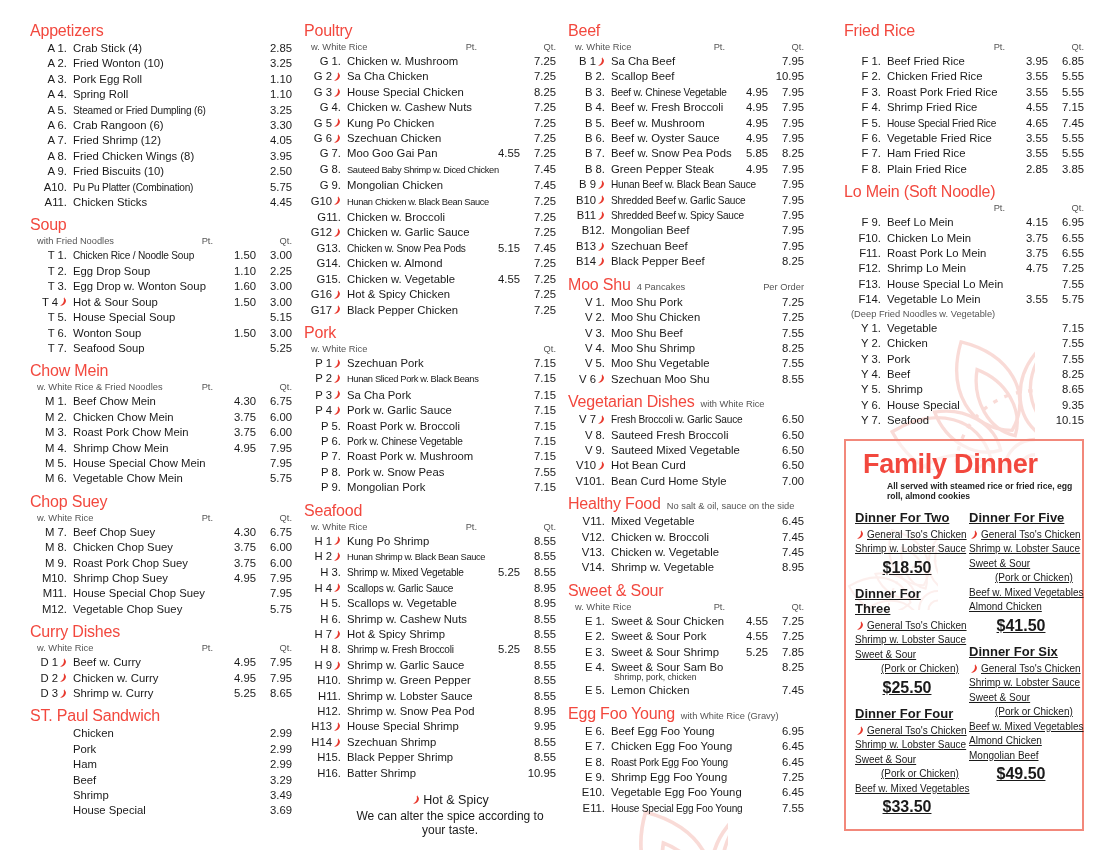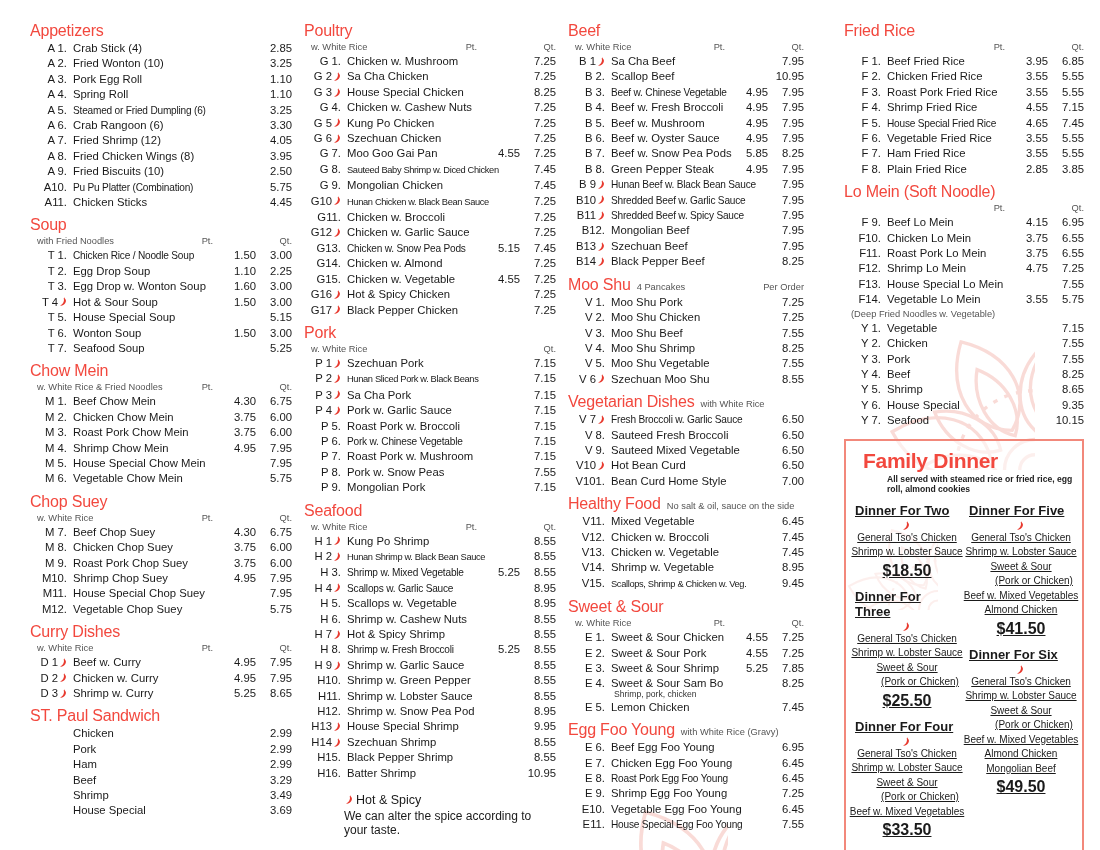--- a/index.html
+++ b/index.html
@@ -20,34 +20,34 @@
   .row{display:flex;align-items:baseline;font-size:11.3px;line-height:15.4px;}
   .code{width:37px;flex:none;display:flex;justify-content:flex-end;align-items:center;
     white-space:nowrap;}
   .name{flex:1;margin-left:6px;white-space:nowrap;min-width:0;}
   .name.cond{font-size:10.1px;letter-spacing:-.2px;}
   .name.cond2{font-size:9.3px;letter-spacing:-.35px;}
   .namesub{display:block;font-size:8.6px;color:#333;line-height:9px;margin:-2px 0 1px 3px;}
   .chili{display:inline-flex;margin-left:1px;flex:none;}
   .chili svg{width:8px;height:10px;display:block;}
   .chili svg path{fill:var(--chili);}
-  .footnote{margin-top:12px;margin-left:40px;}
+  .footnote{margin-top:12px;text-align:center;margin-left:40px;}
   .fn1{font-size:12.5px;}
   .fn1 .chili{vertical-align:-1px;margin-right:3px;}
   .fn2{font-size:12px;margin-top:2px;}
   .fd-box{border:2px solid var(--boxborder);padding:6px 9px 4px;margin-top:10px;
     background:rgba(255,255,255,.55);}
-  .fd-title{color:var(--accent);font-size:21px;font-weight:700;margin:2px 0 1px 8px;
+  .fd-title{color:var(--accent);font-size:27px;font-weight:700;margin:2px 0 1px 8px;
     letter-spacing:-.3px;}
   .fd-sub{font-size:8.6px;font-weight:700;color:#222;margin:0 0 4px 32px;line-height:10px;}
   .fd-cols{display:flex;gap:10px;}
   .fd-col{flex:1;min-width:0;}
   .fd-dinner{margin-bottom:9px;text-decoration:underline;}
   .fd-name{font-weight:700;font-size:13px;margin:5px 0 3px;}
-  .fd-line{font-size:10px;line-height:14.5px;white-space:nowrap;display:flex;align-items:center;flex-direction:column;}
+  .fd-line{font-size:10px;line-height:14.5px;white-space:nowrap;display:flex;align-items:center;}
   .fd-line .chili{margin-right:3px;}
   .fd-line.indent{padding-left:26px;}
   .fd-price{font-weight:700;font-size:16px;text-align:center;margin-top:2px;}
   .ornament{position:absolute;color:var(--ornament);opacity:.40;z-index:0;pointer-events:none;}
   #orn1{left:388px;top:615px;width:340px;height:340px;}
   #orn2{left:730px;top:165px;width:305px;height:305px;}
   #orn3{left:748px;top:420px;width:190px;height:190px;}
 </style>
 </head>
 <body>
@@ -1192,27 +1192,20 @@
             <span class="name"><span>Chicken w. Vegetable</span></span>
             <span class="pcol merged">7.45</span>
           </div>
           <div class="row">
             <span class="code">
               <span class="codetxt">V14.</span>
             </span>
             <span class="name"><span>Shrimp w. Vegetable</span></span>
             <span class="pcol merged">8.95</span>
           </div>
-          <div class="row">
-            <span class="code">
-              <span class="codetxt">V15.</span>
-            </span>
-            <span class="name cond2"><span>Scallops, Shrimp &amp; Chicken w. Veg.</span></span>
-            <span class="pcol merged">9.45</span>
-          </div>
         </div>
         <div class="section">
           <div class="sec-title-row">
             <span class="sec-title">Sweet &amp; Sour</span>
           </div>
           <div class="sub-row">
             <span class="sec-sub">w. White Rice</span>
             <span class="hdrs">
               <span class="pcol">Pt.</span>
               <span class="pcol">Qt.</span>

